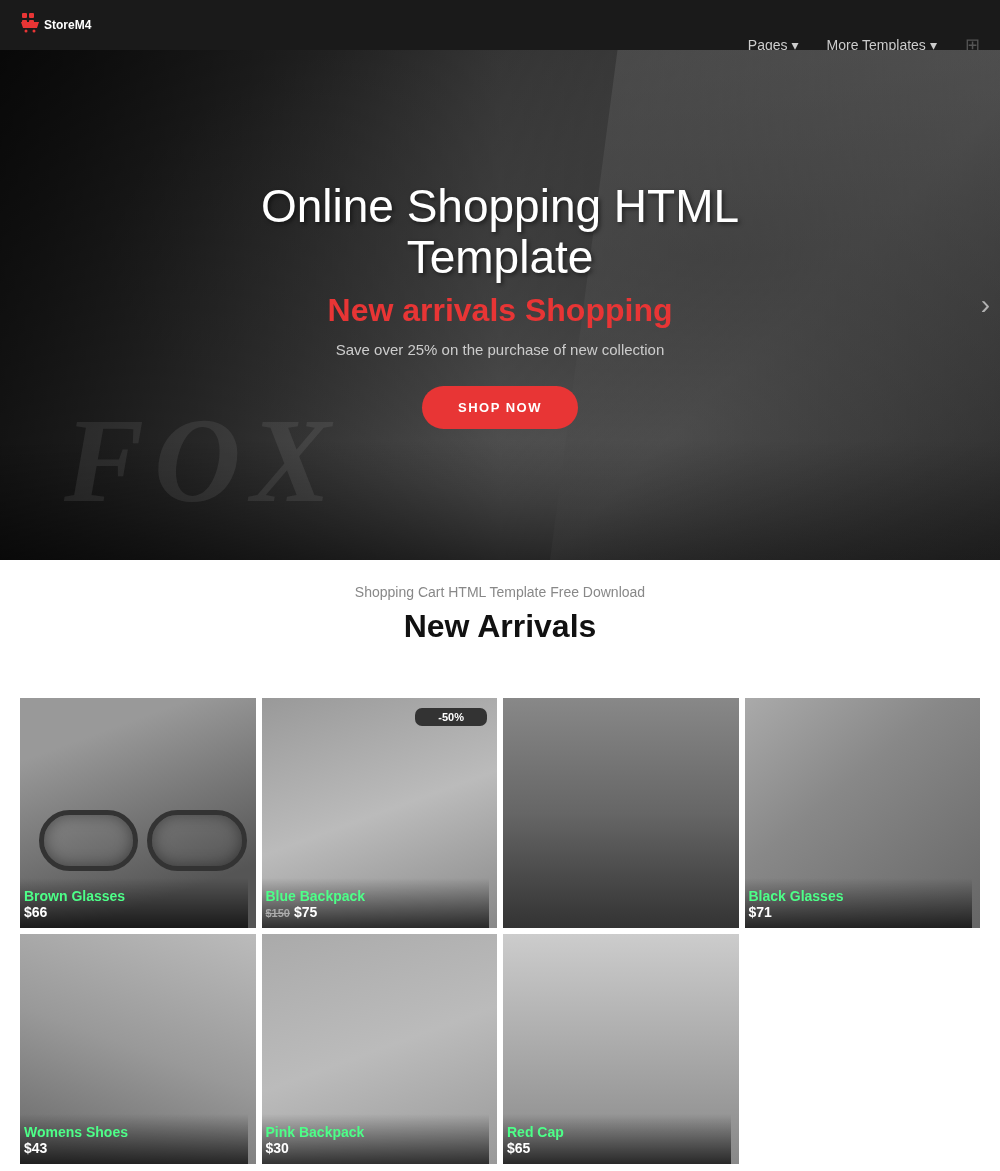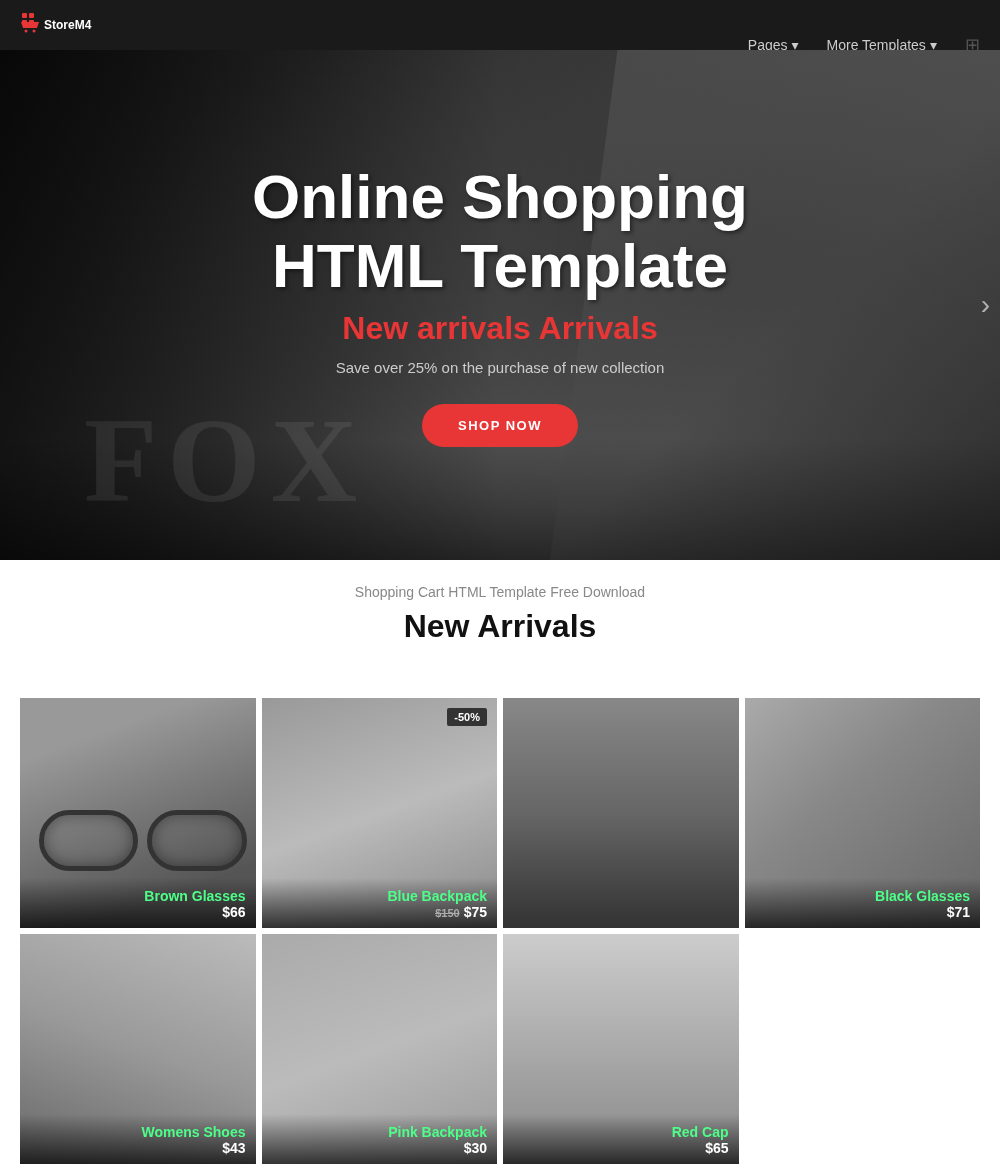--- a/index.html
+++ b/index.html
@@ -66,22 +66,22 @@
     }
     .hero-content {
       position: relative;
       z-index: 2;
       text-align: center;
       color: #fff;
       max-width: 700px;
       padding: 0 20px;
     }
     .hero-title {
-      font-size: 62px;
-      font-weight: 700;
+      font-size: 46px;
+      font-weight: 400;
       color: #fff;
       line-height: 1.1;
       margin-bottom: 10px;
       text-shadow: 2px 2px 4px rgba(0,0,0,0.5);
     }
     .hero-subtitle {
       font-size: 32px;
       font-weight: 400;
       color: #fff;
       margin-bottom: 12px;
@@ -148,24 +148,23 @@
       overflow: hidden;
       cursor: pointer;
       height: 230px;
       margin: 3px;
     }
 
     .product-overlay {
       position: absolute;
       bottom: 0;
       left: 0;
-      right: 0;
-      padding: 10px 10px 8px;
+      right: 8px;
+      padding: 10px 4px 8px;
       background: linear-gradient(transparent, rgba(0,0,0,0.7));
-      text-align: right;
     }
     .product-name {
       color: #4dff88;
       font-size: 14px;
       font-weight: 600;
     }
     .product-price {
       color: #fff;
       font-size: 14px;
       font-weight: 600;
@@ -176,22 +175,22 @@
       font-size: 11px;
       margin-right: 4px;
     }
     .badge {
       position: absolute;
       top: 10px;
       right: 10px;
       background: #333;
       color: #fff;
       font-size: 11px;
-      padding: 3px 7px;
-      border-radius: 2px;
+      padding: 3px 23px;
+      border-radius: 7px;
       font-weight: 600;
     }
 
     
     .product-scene {
       width: 100%;
       height: 100%;
       position: relative;
       overflow: hidden;
     }
@@ -265,28 +264,28 @@
   </div>
 </nav>
 
 <section class="hero">
   <div class="hero-bg"></div>
 
   <div style="position:absolute;inset:0;background:linear-gradient(90deg,rgba(0,0,0,0.7) 0%,rgba(0,0,0,0.3) 50%,rgba(0,0,0,0.5) 100%);z-index:1;"></div>
 
   <div style="position:absolute;bottom:0;left:0;right:0;height:120px;background:linear-gradient(0deg,rgba(0,0,0,0.6) 0%,transparent 100%);z-index:1;"></div>
 
-  <div style="position:absolute;bottom:30px;left:84px;font-size:120px;font-weight:900;color:rgba(255,255,255,0.08);letter-spacing:10px;z-index:1;font-family:serif;">FOX</div>
+  <div style="position:absolute;bottom:30px;left:64px;font-size:120px;font-weight:900;color:rgba(255,255,255,0.08);letter-spacing:10px;z-index:1;font-family:serif;font-style:italic;">FOX</div>
 
   <div style="position:absolute;right:0;top:0;width:450px;height:100%;background:linear-gradient(180deg,rgba(100,100,100,0.4) 0%,rgba(60,60,60,0.3) 100%);z-index:1;clip-path:polygon(15% 0%,100% 0%,100% 100%,0% 100%);"></div>
 
   <div class="hero-content">
     <h1 class="hero-title">Online Shopping HTML Template</h1>
     <p class="hero-subtitle">
-      <span>New arrivals </span><span style="color:#e83535;font-weight:700;">Arrivals</span>
+      <span>New arrivals </span><span style="color:#e83535;font-weight:700;">Shopping</span>
     </p>
     <p class="hero-desc">Save over 25% on the purchase of new collection</p>
     <button class="hero-btn">SHOP NOW</button>
   </div>
   <div class="hero-arrow">›</div>
 </section>
 
 <section class="section">
   <p class="section-subtitle">Shopping Cart HTML Template Free Download</p>
   <h2 class="section-title">New Arrivals</h2>

